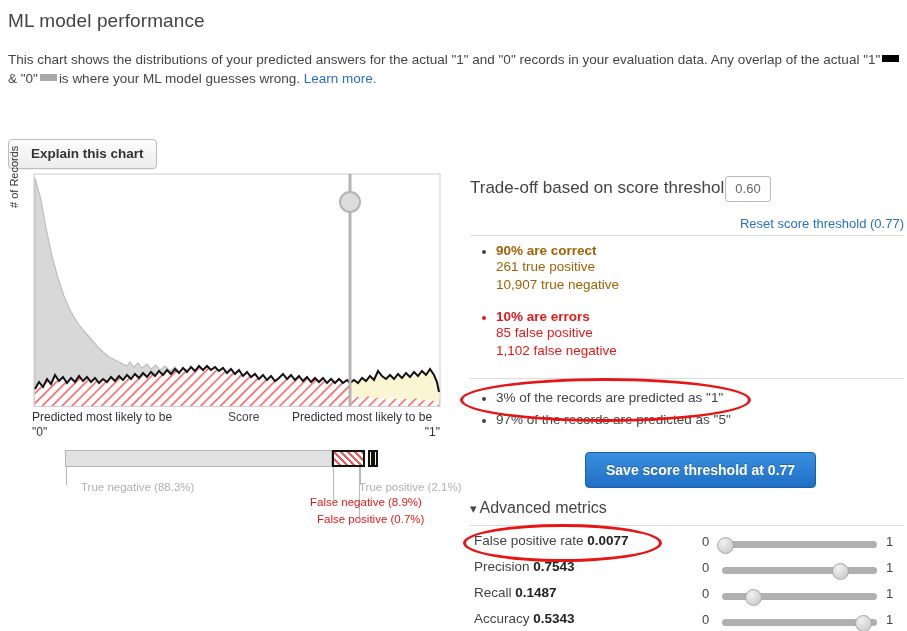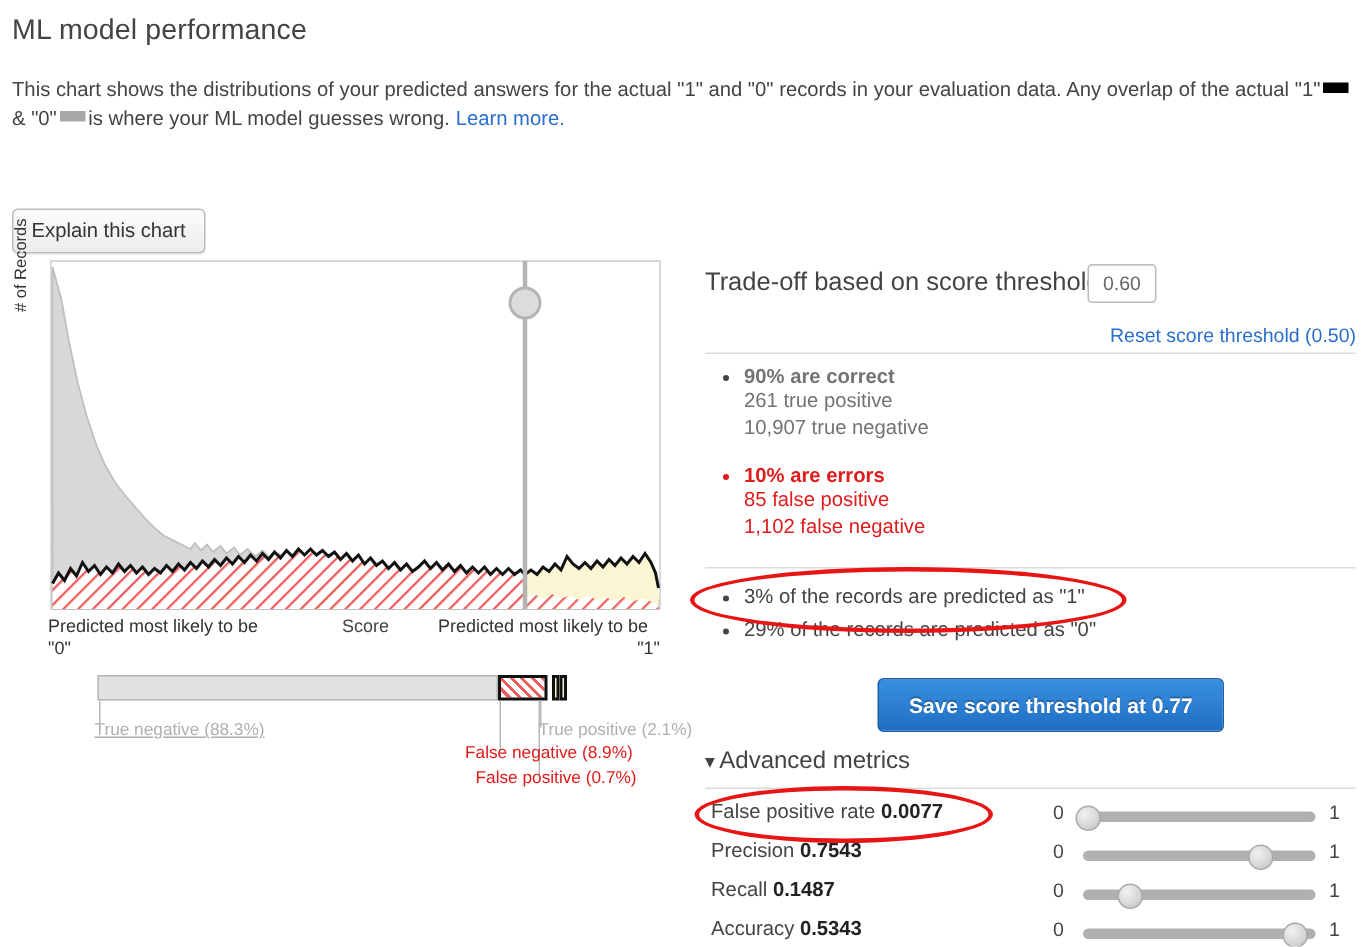--- a/index.html
+++ b/index.html
@@ -50,26 +50,26 @@
     vertical-align: 2px;
     margin: 0 2px;
   }
   .swatch-black { background: #000000; }
   .swatch-gray  { background: #a8a8a8; }
 
   
   .explain-btn {
     position: absolute;
     left: 8px; top: 139px;
-    padding: 6px 12px 7px 12px;
+    padding: 6px 12px 7px 22px;
     background: linear-gradient(#fcfcfc, #ececec);
     border: 1px solid #bdbdbd;
     border-radius: 4px;
     font-size: 13.5px;
-    font-weight: normal;
+    font-weight: bold;
     color: #333;
     box-shadow: 0 1px 1px rgba(0,0,0,0.07);
     cursor: pointer;
   }
 
   
   .chart-wrap {
     position: absolute;
     left: 0px; top: 170px;
     width: 455px; height: 240px;
@@ -144,21 +144,21 @@
   .rule-1 { left: 0; top: 235px; width: 434px; }
   .rule-2 { left: 0; top: 378px; width: 434px; }
   .rule-3 { left: 0; top: 525px; width: 434px; }
   .bullet-item { position: absolute; }
   .bullet-item .bullet {
     position: absolute; left: 0; top: 7px;
     width: 4px; height: 4px; border-radius: 50%;
   }
   .bullet-item .head { margin-left: 14px; font-weight: bold; font-size: 13.5px; }
   .bullet-item .sub  { margin-left: 14px; font-size: 13.5px; line-height: 18px; }
-  .black-txt { color: #737373; }
+  .black-txt { color: #a16207; }
   .black-dot { background: #444; }
   .red-txt { color: #e01b1b; }
   .red-dot { background: #e01b1b; }
 
   .pred-item { position: absolute; font-size: 13.5px; color: #444; }
   .pred-item .bullet {
     position: absolute; left: 0; top: 7px;
     width: 4px; height: 4px; border-radius: 50%; background: #444;
   }
   .pred-item .txt { margin-left: 14px; }
@@ -309,31 +309,31 @@
       <div class="seg seg-fn"></div>
       <div class="seg seg-fp"></div>
       <div class="seg seg-tp"></div>
     </div>
 
     <div class="tick" style="left:66px; top:27px; height:18px;"></div>
     <div class="tick" style="left:333px; top:27px; height:33px;"></div>
     <div class="tick" style="left:359px; top:27px; height:50px;"></div>
     <div class="tick" style="left:360px; top:27px; height:18px;"></div>
 
-    <div class="seglbl gray" style="left:63px; top:41px;text-decoration:underline;">True negative (88.3%)</div>
+    <div class="seglbl gray" style="left:81px; top:41px;">True negative (88.3%)</div>
     <div class="seglbl gray" style="left:359px; top:41px;">True positive (2.1%)</div>
     <div class="seglbl red" style="left:310px; top:56px;">False negative (8.9%)</div>
     <div class="seglbl red" style="left:317px; top:73px;">False positive (0.7%)</div>
   </div>
 
   <div class="right">
 
     <div class="tradeoff-head">Trade-off based on score threshold</div>
     <div class="threshold-box">0.60</div>
-    <a class="reset-link link" href="#">Reset score threshold (0.50)</a>
+    <a class="reset-link link" href="#">Reset score threshold (0.77)</a>
 
     <div class="rule rule-1"></div>
 
     <div class="bullet-item" style="left:12px; top:243px;">
       <span class="bullet black-dot"></span>
       <div class="head black-txt">90% are correct</div>
       <div class="sub black-txt">261 true positive</div>
       <div class="sub black-txt">10,907 true negative</div>
     </div>
 
@@ -345,21 +345,21 @@
     </div>
 
     <div class="rule rule-2"></div>
 
     <div class="pred-item" style="left:12px; top:390px;">
       <span class="bullet"></span>
       <span class="txt">3% of the records are predicted as "1"</span>
     </div>
     <div class="pred-item" style="left:12px; top:412px;">
       <span class="bullet"></span>
-      <span class="txt">29% of the records are predicted as "0"</span>
+      <span class="txt">97% of the records are predicted as "5"</span>
     </div>
 
     <div class="save-btn">Save score threshold at 0.77</div>
 
     <div class="adv-head">
       <span class="chev">▾</span><span>Advanced metrics</span>
     </div>
 
     <div class="rule rule-3"></div>
 

